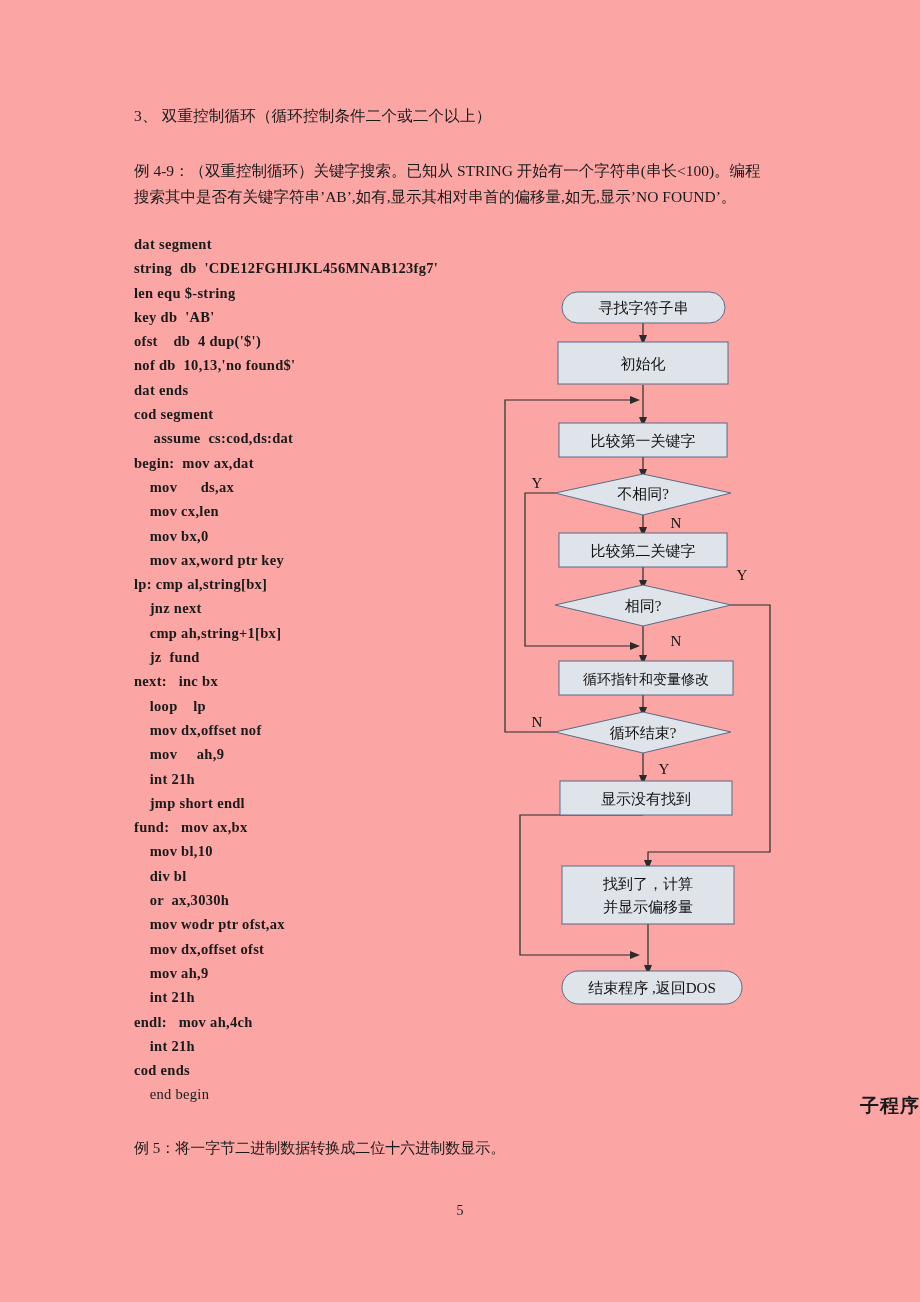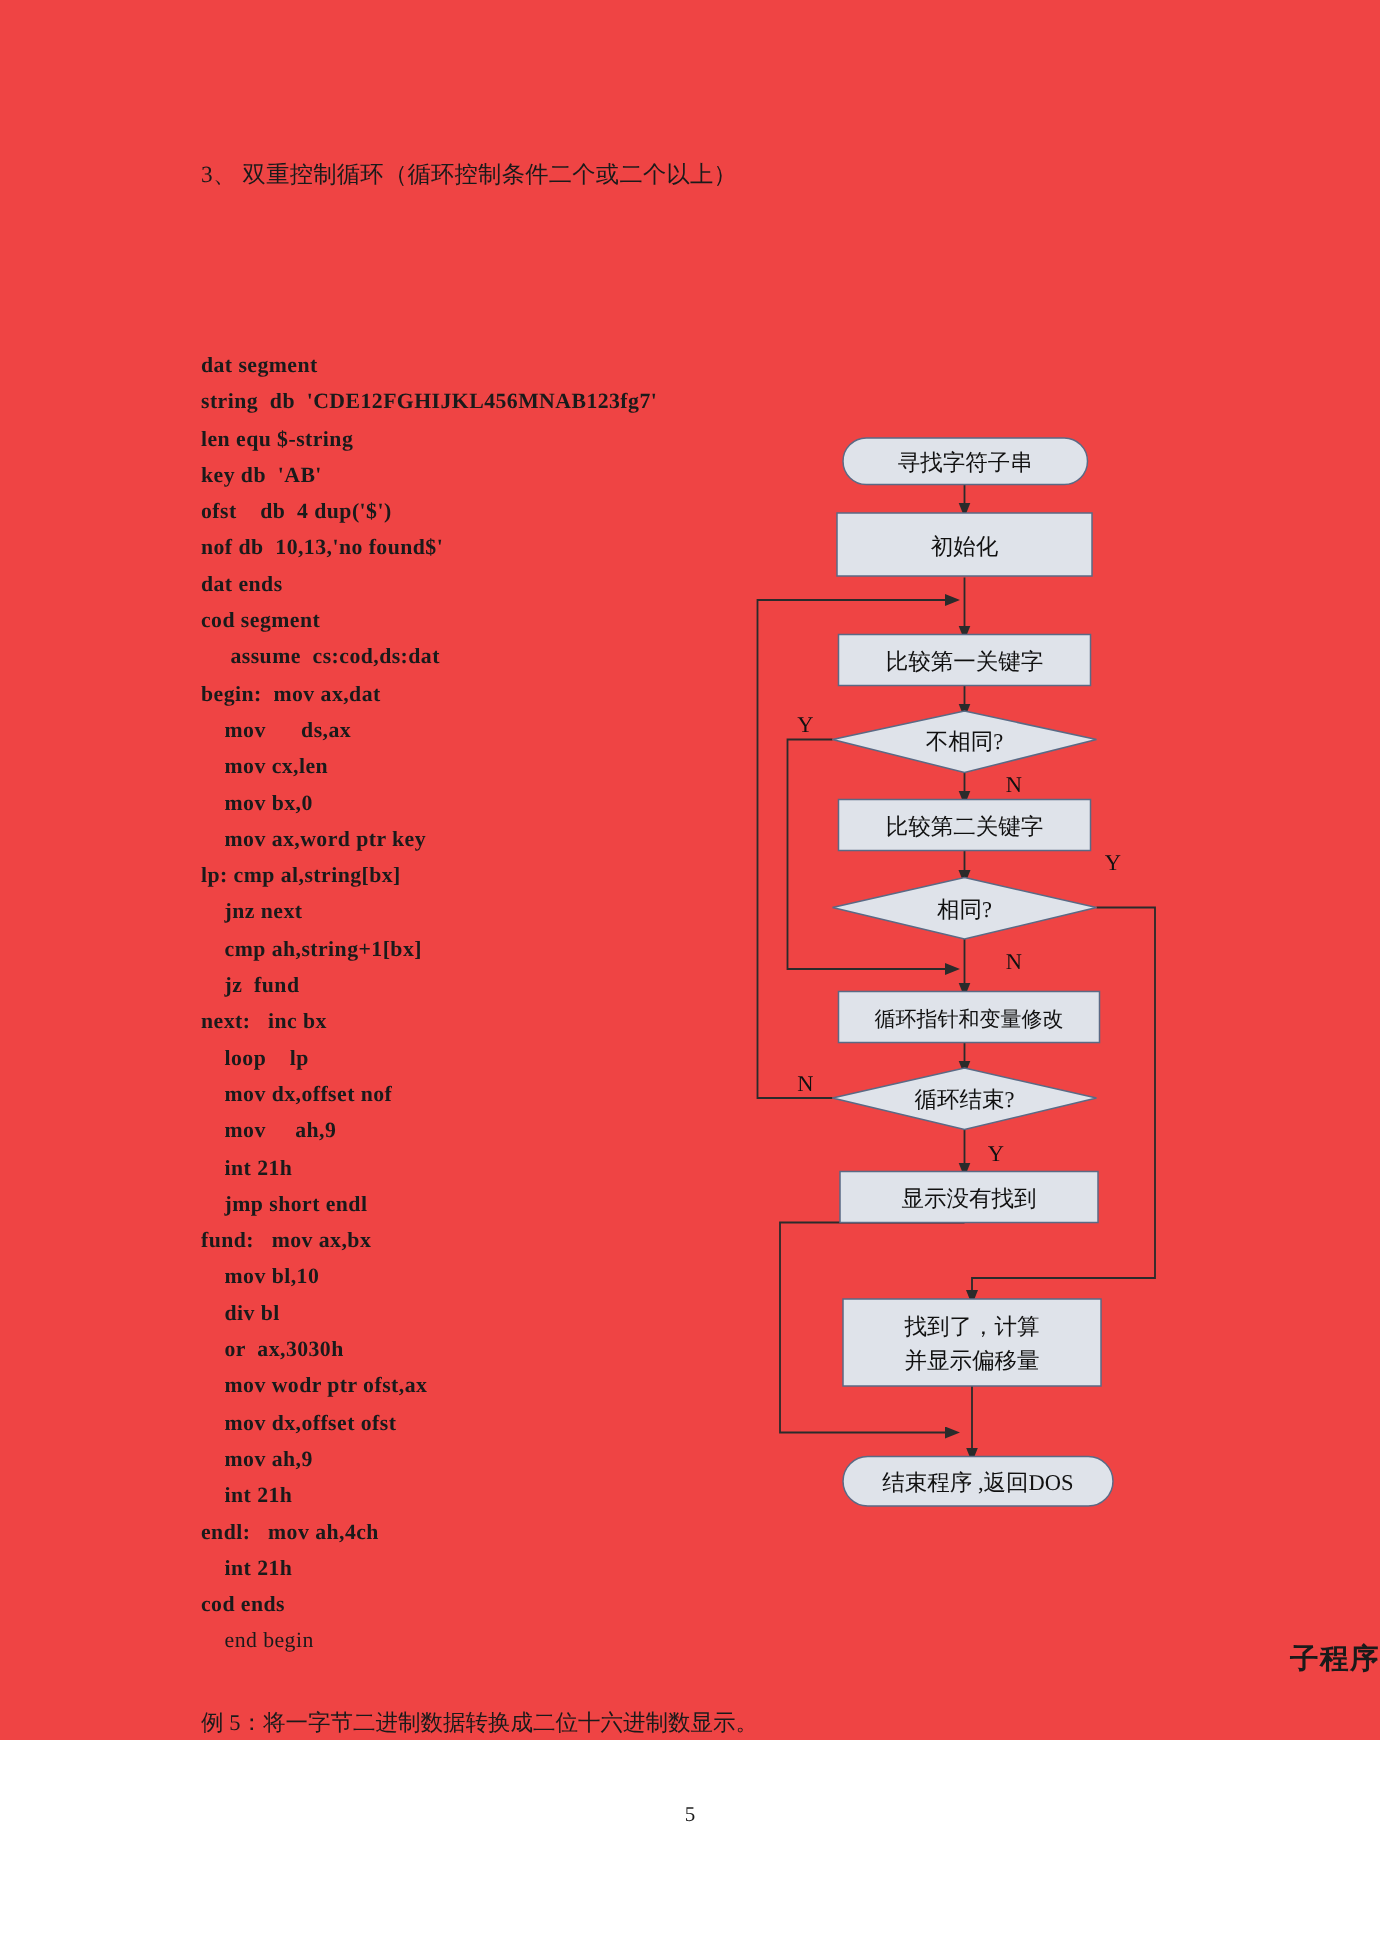--- a/index.html
+++ b/index.html
@@ -12,22 +12,22 @@
     height: 1302px;
     position: relative;
     font-family: "Liberation Serif", "DejaVu Serif", serif;
     color: #1a1a1a;
     overflow: hidden;
   }
   .page {
     position: absolute;
     left: 0; top: 0;
     width: 920px;
-    height: 1160px;
-    background: #ef4444;
+    height: 1302px;
+    background: #fca5a5;
   }
 
   
   .heading-line {
     position: absolute;
     left: 134px;
     top: 106px;
     font-size: 15.5px;
     letter-spacing: 0.2px;
     white-space: nowrap;
@@ -110,20 +110,22 @@
   }
 </style>
 </head>
 <body>
 
 <div class="page">
 
   <div class="heading-line">3、 双重控制循环（循环控制条件二个或二个以上）</div>
 
   <div class="intro">
+    <span class="ln">例 4-9：（双重控制循环）关键字搜索。已知从 STRING 开始有一个字符串(串长&lt;100)。编程</span>
+    <span class="ln">搜索其中是否有关键字符串’AB’,如有,显示其相对串首的偏移量,如无,显示’NO FOUND’。</span>
   </div>
 
   <div class="code" id="code-block"><span class="cl">dat segment</span><span class="cl">string  db  'CDE12FGHIJKL456MNAB123fg7'</span><span class="cl">len equ $-string</span><span class="cl">key db  'AB'</span><span class="cl">ofst    db  4 dup('$')</span><span class="cl">nof db  10,13,'no found$'</span><span class="cl">dat ends</span><span class="cl">cod segment</span><span class="cl">     assume  cs:cod,ds:dat</span><span class="cl">begin:  mov ax,dat</span><span class="cl">    mov      ds,ax</span><span class="cl">    mov cx,len</span><span class="cl">    mov bx,0</span><span class="cl">    mov ax,word ptr key</span><span class="cl">lp: cmp al,string[bx]</span><span class="cl">    jnz next</span><span class="cl">    cmp ah,string+1[bx]</span><span class="cl">    jz  fund</span><span class="cl">next:   inc bx</span><span class="cl">    loop    lp</span><span class="cl">    mov dx,offset nof</span><span class="cl">    mov     ah,9</span><span class="cl">    int 21h</span><span class="cl">    jmp short endl</span><span class="cl">fund:   mov ax,bx</span><span class="cl">    mov bl,10</span><span class="cl">    div bl</span><span class="cl">    or  ax,3030h</span><span class="cl">    mov wodr ptr ofst,ax</span><span class="cl">    mov dx,offset ofst</span><span class="cl">    mov ah,9</span><span class="cl">    int 21h</span><span class="cl">endl:   mov ah,4ch</span><span class="cl">    int 21h</span><span class="cl">cod ends</span><span class="cl bold">    end begin</span></div>
 
   <div class="flowchart">
     <svg width="330" height="740" viewBox="0 0 330 740" xmlns="http://www.w3.org/2000/svg">
       <defs>
         <marker id="arr" markerWidth="10" markerHeight="10" refX="5" refY="4" orient="auto" markerUnits="userSpaceOnUse">
           <path d="M0,0 L10,4 L0,8 z" fill="#2b2b2b"></path>
         </marker>

